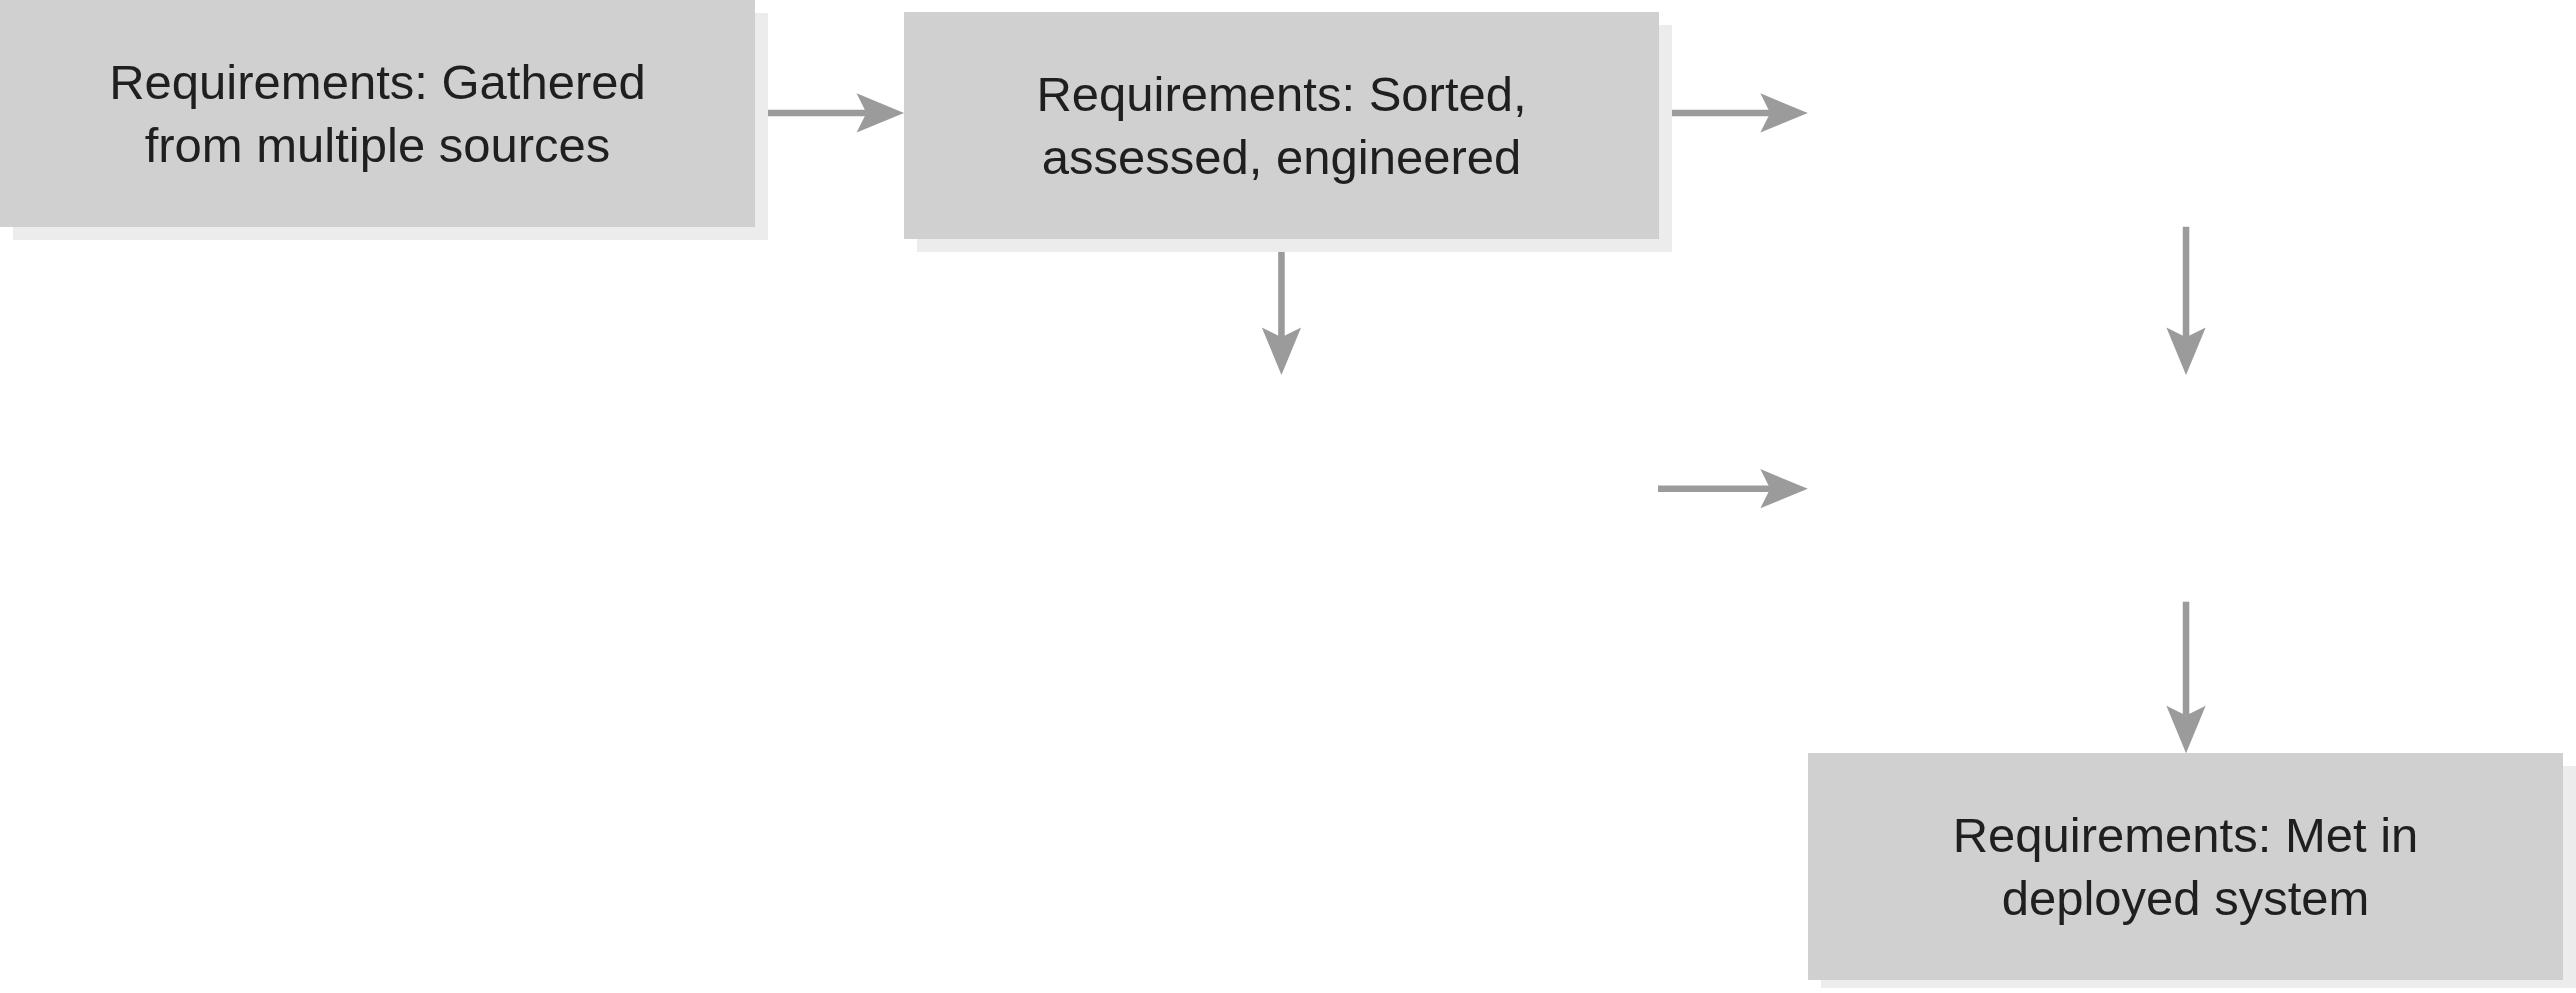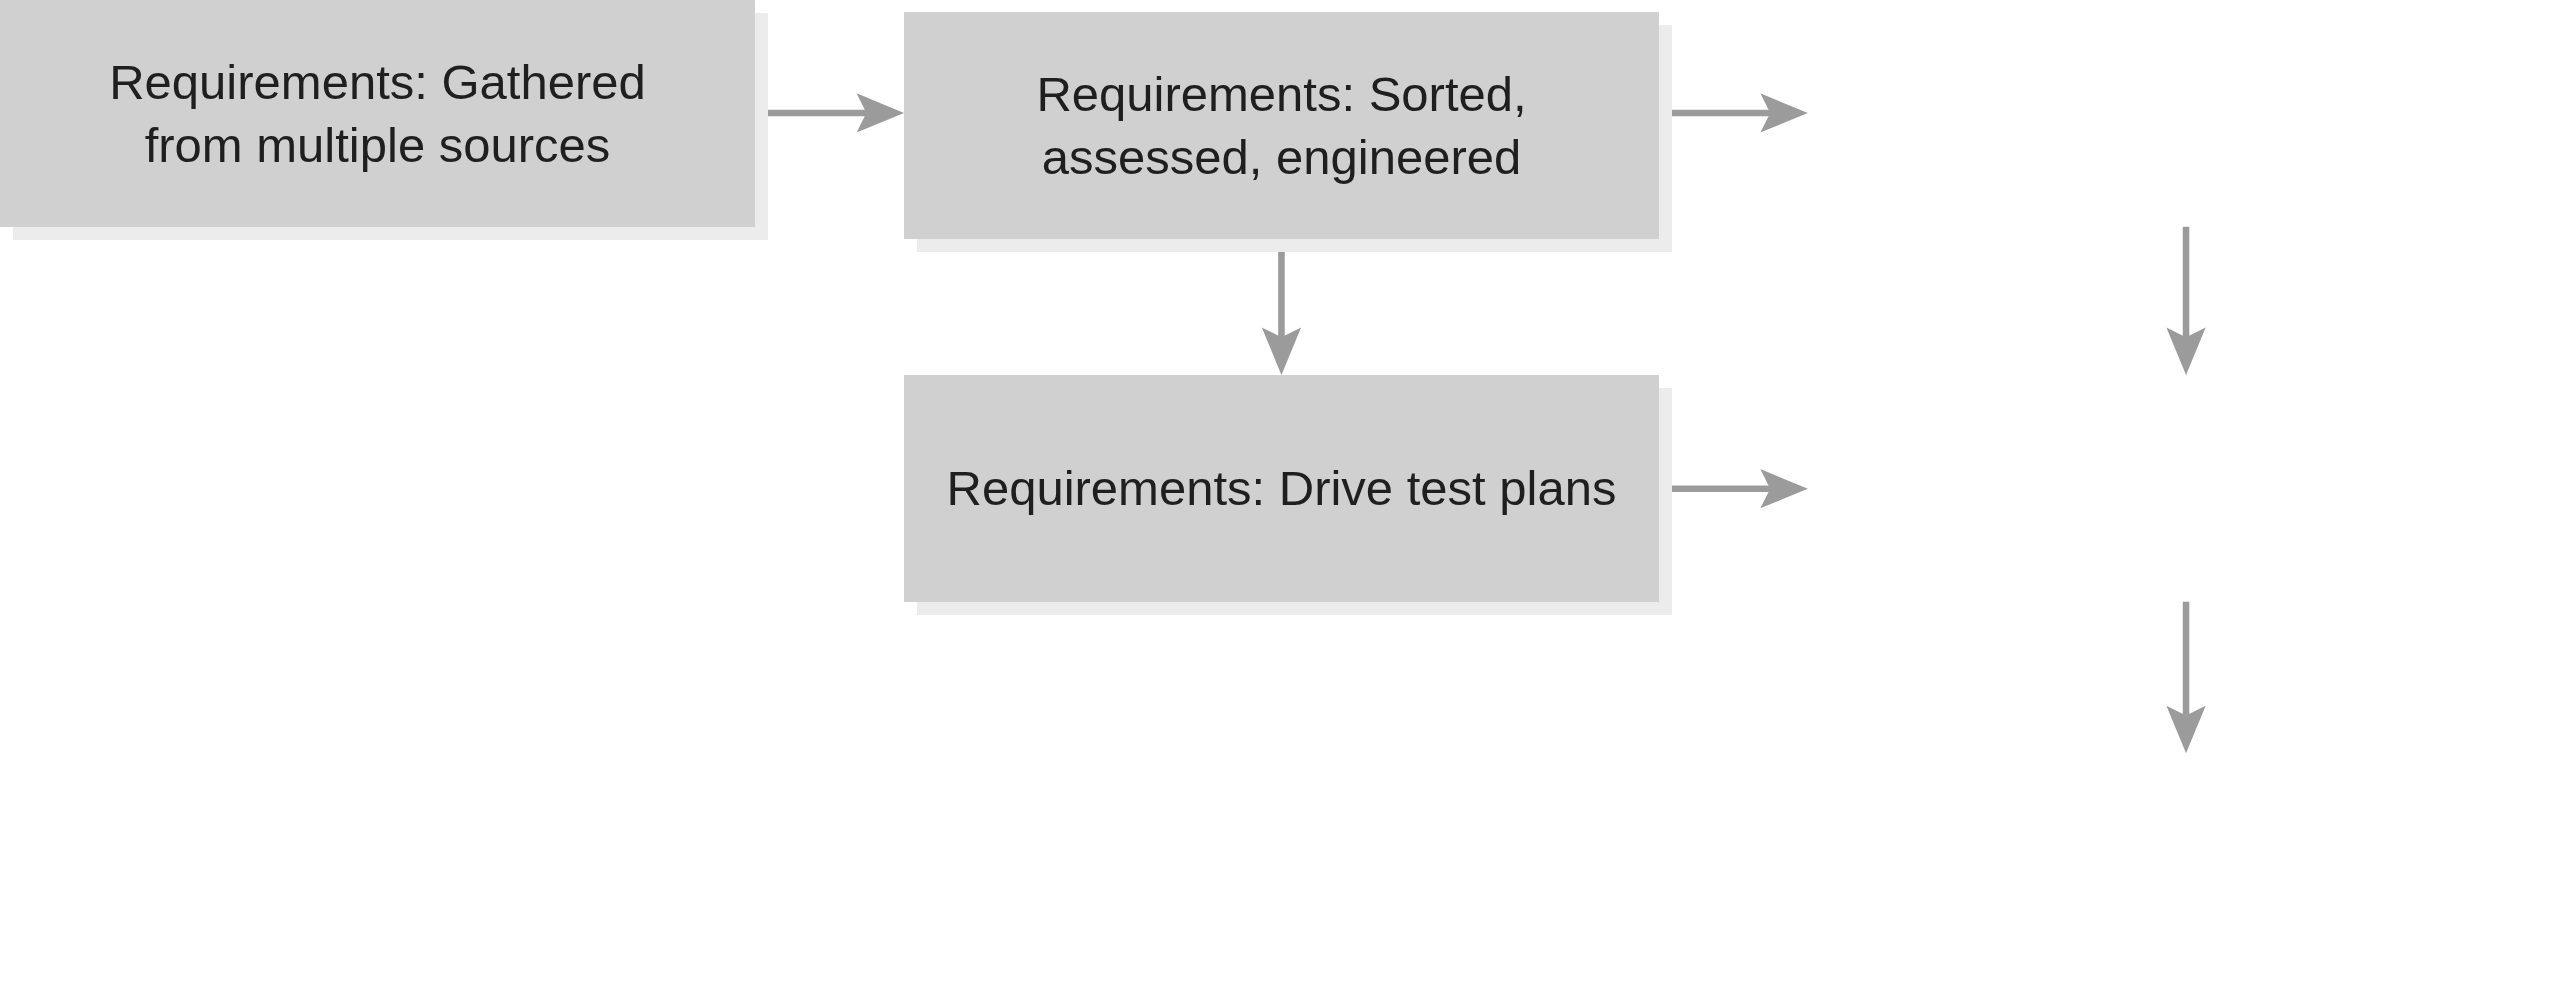--- a/index.html
+++ b/index.html
@@ -104,20 +104,21 @@
     <span class="label">Requirements: Gathered
 from multiple sources</span>
   </div>
 
   <div class="box b2">
     <span class="label">Requirements: Sorted,
 assessed, engineered</span>
   </div>
 
 
-  <div class="box b4">
-    <span class="label">Requirements: Drive test plans</span>
-  </div>
 
 
+  <div class="box b6">
+    <span class="label">Requirements: Met in
+deployed system</span>
+  </div>
 
 </div>
 
 
 </body></html>

